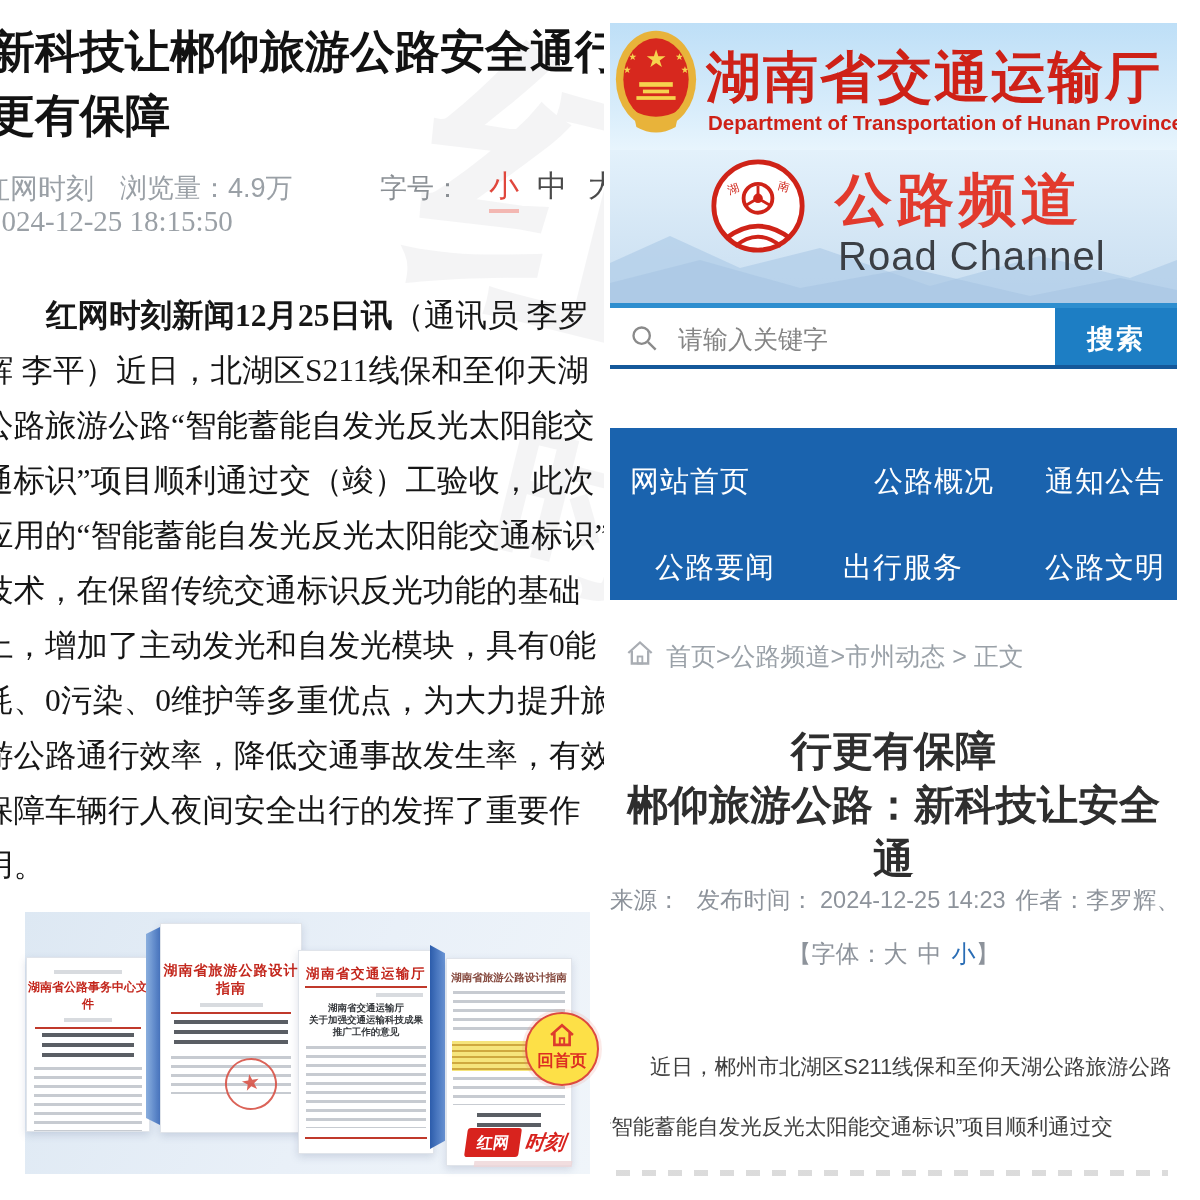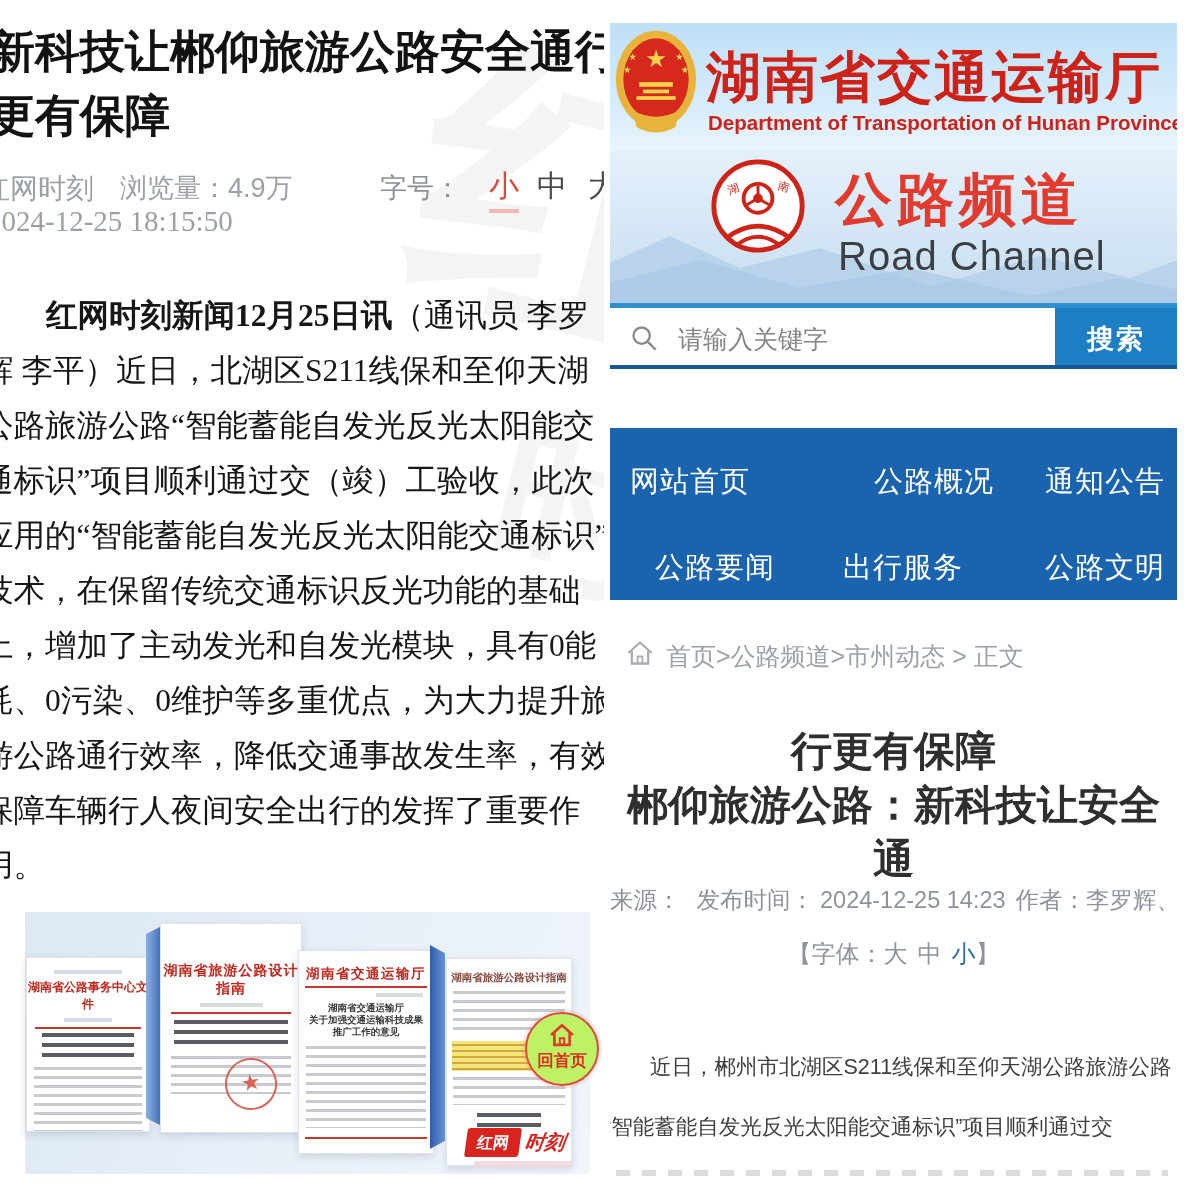--- a/index.html
+++ b/index.html
@@ -22,21 +22,21 @@
   .doc-title{text-align:center;color:#c3271d;font-weight:700;}
   .lines{background:repeating-linear-gradient(180deg,#c7cbd1 0 3px,transparent 3px 9px);}
   .lines.dark{background:repeating-linear-gradient(180deg,#5a5e64 0 4px,transparent 4px 10px);}
   .mini{height:4px;background:#d8dbdf;margin:5px auto;}
   .redhr{height:2px;background:#c0392b;}
   .spine{position:absolute;}
   .seal{position:absolute;width:48px;height:48px;border:2px solid #d85347;border-radius:50%;
     color:#d85347;font-size:22px;line-height:46px;text-align:center;transform:rotate(-10deg);opacity:.9;}
   .yellowblock{margin:6px auto;width:92%;height:30px;
     background:repeating-linear-gradient(180deg,#f6e57c 0 3px,#cfa93f 3px 5px,#f6e57c 5px 6px);}
-  .home-btn{left:525px;top:1012px;width:70px;height:70px;border-radius:50%;background:#bef264;
+  .home-btn{left:525px;top:1012px;width:70px;height:70px;border-radius:50%;background:#fde047;
     border:2px solid #dd4a3e;box-shadow:0 0 0 3px rgba(235,140,130,.18);text-align:center;}
   .home-btn .lbl{font-size:16.5px;font-weight:700;color:#dd2f22;line-height:18px;}
   .rn-box{width:54px;height:29px;background:#d8231e;border-radius:3px;color:#fff;font-weight:700;
     font-size:16px;line-height:29px;text-align:center;transform:skewX(-8deg);}
   .rn-word{font-style:italic;font-weight:700;font-size:20px;color:#d8231e;margin-left:5px;transform:skewX(-8deg);}
   
   .page-right{position:absolute;left:610px;top:0;width:567px;height:1200px;background:#fff;overflow:hidden;}
   .r-header{left:0;top:23px;width:567px;height:127px;overflow:hidden;
     background:linear-gradient(180deg,#bedff7 0%,#d9edfb 70%,#e8f5fd 100%);}
   .org-cn{left:96px;top:18px;font-size:55px;font-weight:700;color:#ce2117;letter-spacing:2px;white-space:nowrap;}

